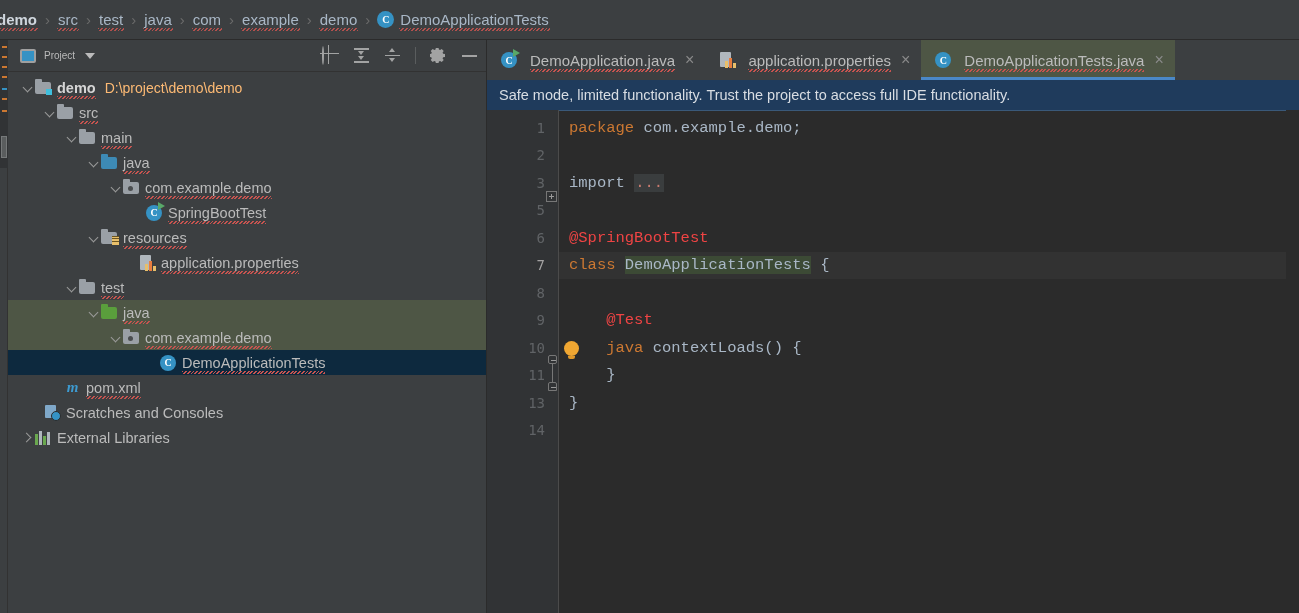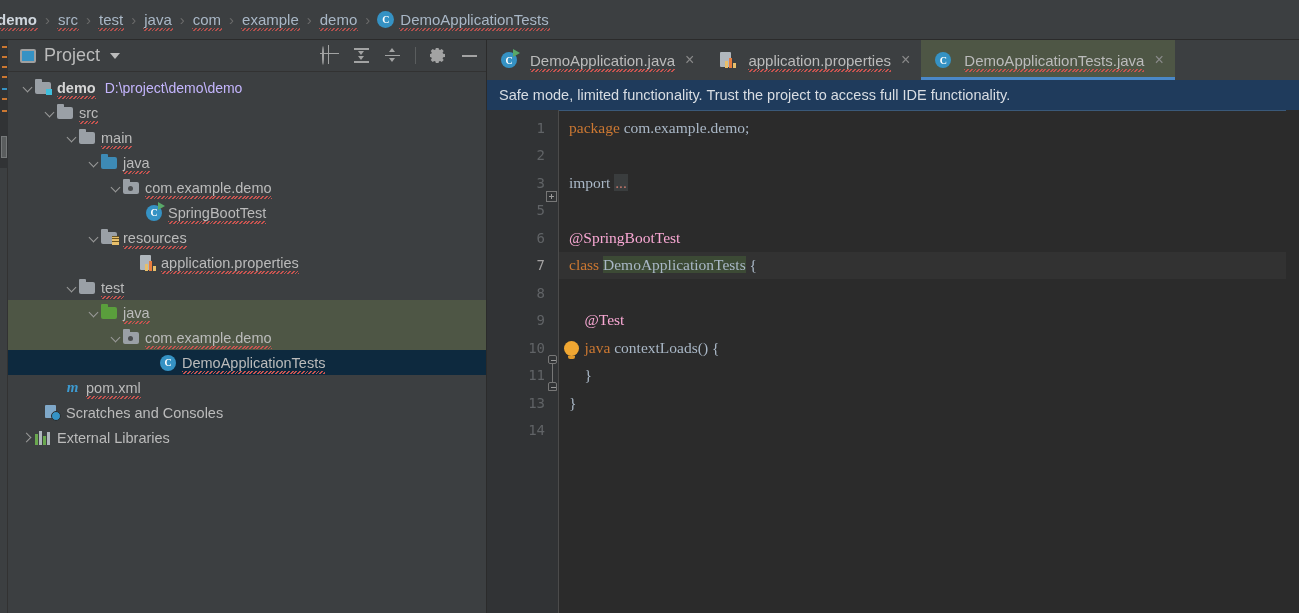--- a/index.html
+++ b/index.html
@@ -49,21 +49,21 @@
   .project-panel {
     position: absolute; left: 8px; top: 40px; width: 479px; height: 573px;
     background: #3c3f41;
     border-right: 1px solid #2b2b2b;
   }
   .panel-header {
     position: relative; height: 32px; width: 100%;
     display: flex; align-items: center; padding: 0 8px 0 12px;
     border-bottom: 1px solid #323232;
   }
-  .panel-title { font-size: 18px; color: #bbbbbb; margin-left: 8px; }
+  .panel-title { font-size: 10px; color: #bbbbbb; margin-left: 8px; }
   .proj-icon {
     width: 16px; height: 14px; border: 2px solid #a0a0a0; border-radius: 2px;
     background: #3592c4; flex: none;
   }
   .caret-dn {
     width: 0; height: 0; border-left: 5px solid transparent; border-right: 5px solid transparent;
     border-top: 6px solid #bbbbbb; margin-left: 10px; flex: none;
   }
   .panel-tools { margin-left: auto; display: flex; align-items: center; gap: 14px; }
   .tool-ic { width: 17px; height: 17px; position: relative; cursor: pointer; opacity: .82; }
@@ -103,21 +103,21 @@
     font-size: 14.5px; color: #bbbbbb; white-space: nowrap; cursor: default;
   }
   .tree-row.sel-src { background: #4e5645; }
   .tree-row.sel-focus { background: #0d293e; }
   .tree-label { position: relative; }
   .tree-label.bold { font-weight: bold; color: #d5d5d5; }
   .tree-label.squiggle::after {
     content:""; position:absolute; left:0; right:0; bottom:-3px; height:3px;
     background-image: repeating-linear-gradient(135deg, #c75450 0 1.3px, transparent 1.3px 2.6px);
   }
-  .tree-sub { color: #c4b5fd; font-size: 14px; margin-left: 9px; }
+  .tree-sub { color: #fdba74; font-size: 14px; margin-left: 9px; }
   .arrow { width: 13px; height: 13px; position: relative; flex: none; }
   .arrow::after {
     content:""; position:absolute; left:2px; top:3px; width:6px; height:6px;
     border-right: 1.7px solid #9a9a9a; border-bottom: 1.7px solid #9a9a9a;
     transform: rotate(45deg);
   }
   .arrow.right::after { transform: rotate(-45deg); left: 1px; top: 3px; }
 
   
   .ficon { width: 17px; height: 15px; position: relative; flex: none; margin-right: 5px; }
@@ -195,26 +195,26 @@
   .cline.current::before {
     content:""; position:absolute; left:72px; right:0; top:0; bottom:0; background:#323232;
   }
   .lnum {
     width: 58px; text-align: right; padding-right: 0px;
     font-family: "DejaVu Sans Mono", monospace; font-size: 14px; color: #606366; flex: none;
   }
   .cline.current .lnum { color: #a4a3a3; }
   .fold { width: 14px; position: relative; flex: none; }
   .code-text {
-    margin-left: 10px; font-family: Liberation Serif, serif; font-size: 15.5px;
+    margin-left: 10px; font-family: Liberation Mono, monospace; font-size: 15.5px;
     white-space: pre; position: relative; z-index: 2;
   }
   .kw { color: #cc7832; }
   .pl { color: #a9b7c6; }
-  .annred { color: #f9a8d4; }
+  .annred { color: #ef4444; }
   .idhl { background: #3c4a35; color:#a9b7c6; }
   .dots { background: #3a3d3e; color: #c77a6e; padding: 0 1px; }
   .fnm { color: #a9b7c6; }
 
   
   .fold-plus { position:absolute; left:1px; top:8px; width:11px; height:11px; border:1px solid #777; }
   .fold-plus::before,.fold-plus::after{content:"";position:absolute;background:#9a9a9a;}
   .fold-plus::before{left:2px;top:4px;width:5px;height:1px;}
   .fold-plus::after{left:4px;top:2px;width:1px;height:5px;}
   .fold-top { position:absolute; left:3px; top:7px; width:9px; height:9px; border:1px solid #777; border-radius:2px;}

